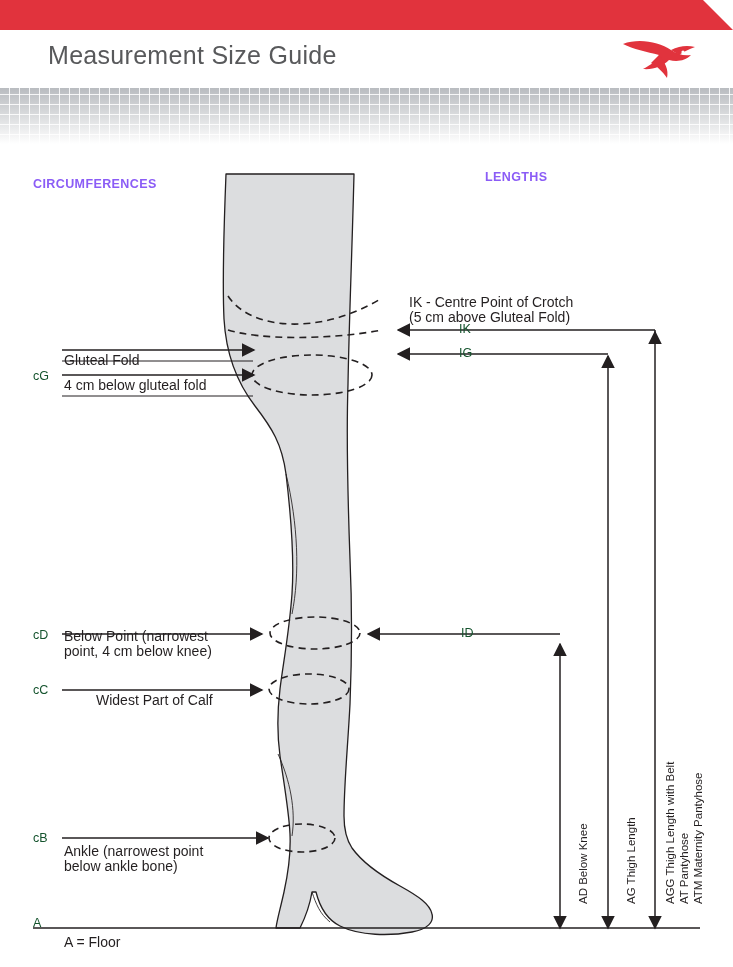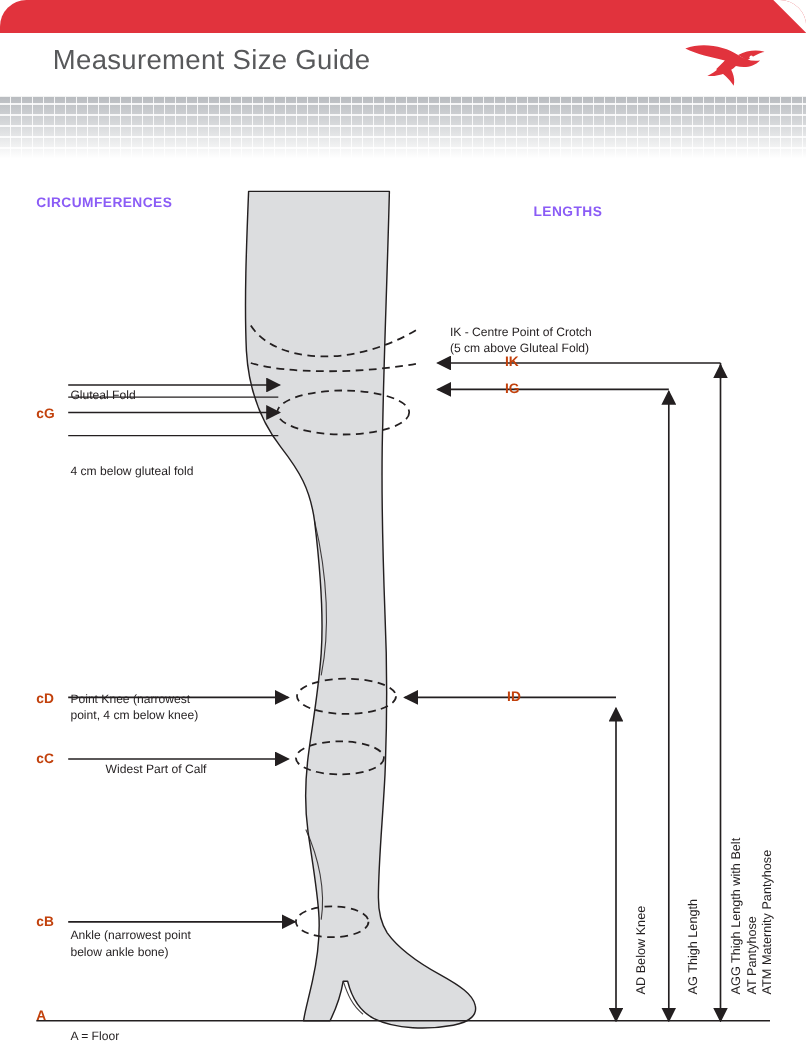--- a/index.html
+++ b/index.html
@@ -9,21 +9,20 @@
   }
   body {
     font-family: "Liberation Sans", sans-serif;
   }
   #page {
     position: relative;
     width: 733px;
     height: 967px;
     overflow: hidden;
     background: #ffffff;
-    border-radius: 24px;
   }
 
   
   .header-bar {
     position: absolute;
     left: 0; top: 0;
     width: 733px; height: 30px;
     background: #e1333d;
   }
   .header-corner {
@@ -79,29 +78,29 @@
 
   .sec-title {
     position: absolute;
     font-size: 12.5px;
     font-weight: bold;
     color: #8b5cf6;
     letter-spacing: 0.4px;
   }
   .lbl {
     position: absolute;
-    font-size: 11px;
+    font-size: 14px;
     color: #231f20;
     line-height: 14px;
   }
   .lbl-bold {
     position: absolute;
     font-size: 12.5px;
-    font-weight: bold;
-    color: #c2410c;
+    font-weight: normal;
+    color: #14532d;
     text-align: center;
   }
   .vlabel {
     position: absolute;
     font-size: 11.5px;
     color: #231f20;
     white-space: nowrap;
     transform-origin: 0 0;
     transform: rotate(-90deg);
   }
@@ -125,21 +124,21 @@
         <circle cx="70" cy="16" r="1.6" fill="#ffffff"></circle>
       </g>
     </svg>
   </div>
 
   <div class="band"></div>
 
   <div class="diagram">
 
     <div class="sec-title" style="left:33px; top:33px;">CIRCUMFERENCES</div>
-    <div class="sec-title" style="left:485px; top:41px;text-align:right;">LENGTHS</div>
+    <div class="sec-title" style="left:485px; top:26px;text-align:right;">LENGTHS</div>
 
     <svg class="fig" width="733" height="823" viewBox="0 0 733 823">
       <defs>
         <marker id="arrEnd" markerWidth="9" markerHeight="9" refX="8" refY="4.5" orient="auto">
           <path d="M0,0 L9,4.5 L0,9 z" fill="#231f20"></path>
         </marker>
         <marker id="arrStart" markerWidth="9" markerHeight="9" refX="1" refY="4.5" orient="auto">
           <path d="M9,0 L0,4.5 L9,9 z" fill="#231f20"></path>
         </marker>
       </defs>
@@ -201,24 +200,24 @@
 
       <line x1="560" y1="490" x2="368" y2="490" stroke="#231f20" stroke-width="1.5" marker-end="url(#arrEnd)"></line>
 
       <line x1="560" y1="500" x2="560" y2="784" stroke="#231f20" stroke-width="1.5" marker-start="url(#arrStart)" marker-end="url(#arrEnd)"></line>
       <line x1="608" y1="212" x2="608" y2="784" stroke="#231f20" stroke-width="1.5" marker-start="url(#arrStart)" marker-end="url(#arrEnd)"></line>
       <line x1="655" y1="188" x2="655" y2="784" stroke="#231f20" stroke-width="1.5" marker-start="url(#arrStart)" marker-end="url(#arrEnd)"></line>
     </svg>
 
     <div class="lbl-bold" style="left:33px; top:225px;">cG</div>
     <div class="lbl" style="left:64px; top:209px;">Gluteal Fold</div>
-    <div class="lbl" style="left:64px; top:234px;margin-top:44px;">4 cm below gluteal fold</div>
+    <div class="lbl" style="left:64px; top:234px;">4 cm below gluteal fold</div>
 
     <div class="lbl-bold" style="left:33px; top:484px;">cD</div>
-    <div class="lbl" style="left:64px; top:485px;">Point Knee (narrowest</div>
+    <div class="lbl" style="left:64px; top:485px;">Below Point (narrowest</div>
     <div class="lbl" style="left:64px; top:500px;">point, 4 cm below knee)</div>
 
     <div class="lbl-bold" style="left:33px; top:539px;">cC</div>
     <div class="lbl" style="left:64px; top:549px;margin-left:32px;">Widest Part of Calf</div>
 
     <div class="lbl-bold" style="left:33px; top:687px;">cB</div>
     <div class="lbl" style="left:64px; top:700px;">Ankle (narrowest point</div>
     <div class="lbl" style="left:64px; top:715px;">below ankle bone)</div>
 
     <div class="lbl-bold" style="left:33px; top:772px;">A</div>

